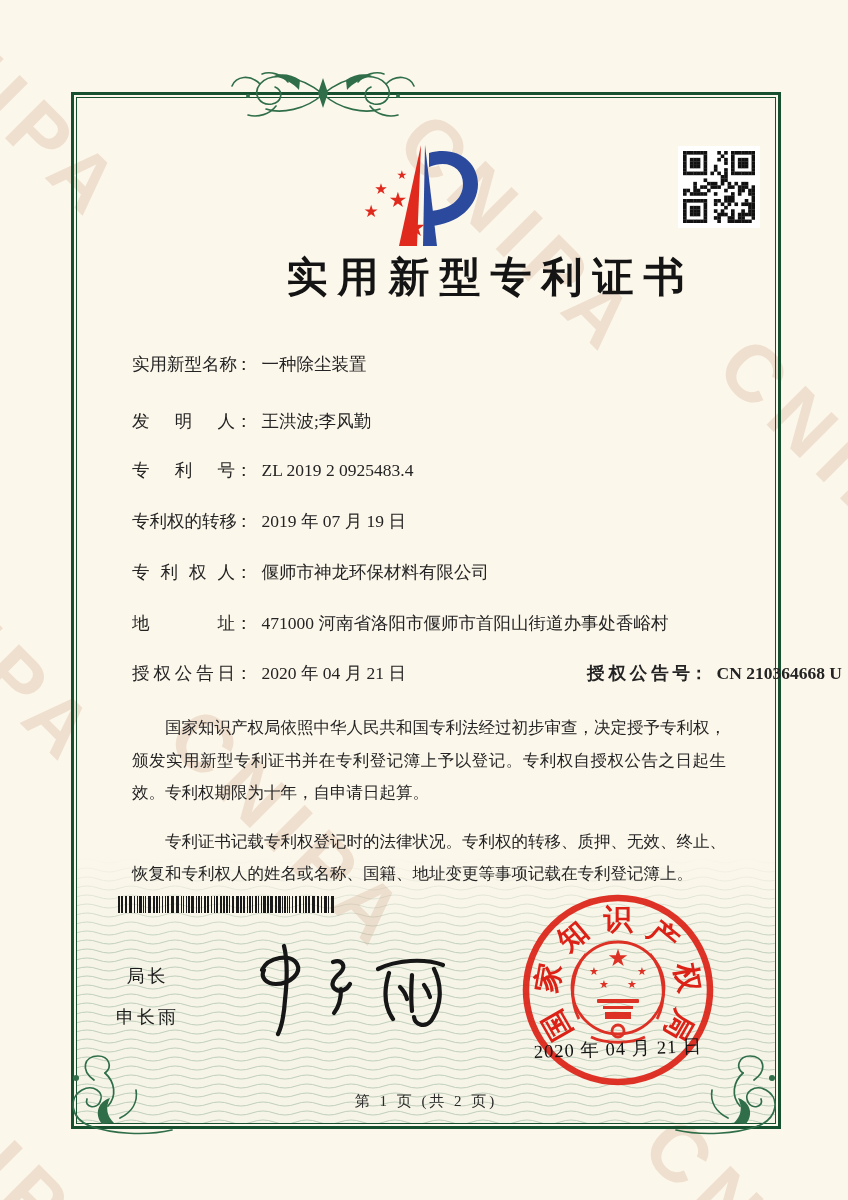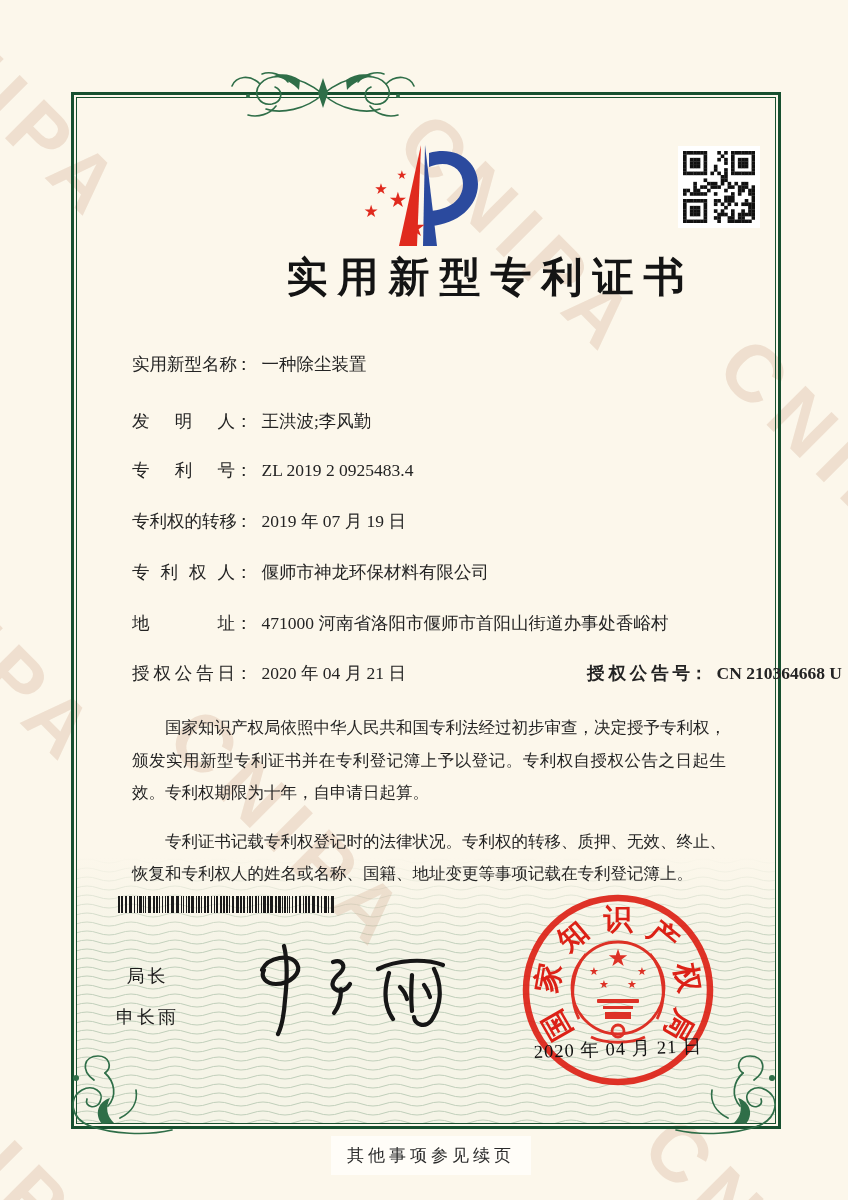--- a/index.html
+++ b/index.html
@@ -512,16 +512,16 @@
         <text x="123" y="84" font-size="11" text-anchor="middle">★</text>
         <text x="85" y="97" font-size="11" text-anchor="middle">★</text>
         <text x="113" y="97" font-size="11" text-anchor="middle">★</text>
         <rect x="78" y="108" width="42" height="4" rx="1"></rect>
         <rect x="84" y="115" width="30" height="3"></rect>
         <rect x="86" y="121" width="26" height="7"></rect>
       </g>
     </svg>
     <div class="sealdate">2020 年 04 月 21 日</div>
 
+    <div class="pageinfo">第 1 页 (共 2 页)</div>
   </div>
 
-  <div class="note">其他事项参见续页</div>
 </div>
 
 </body></html>

